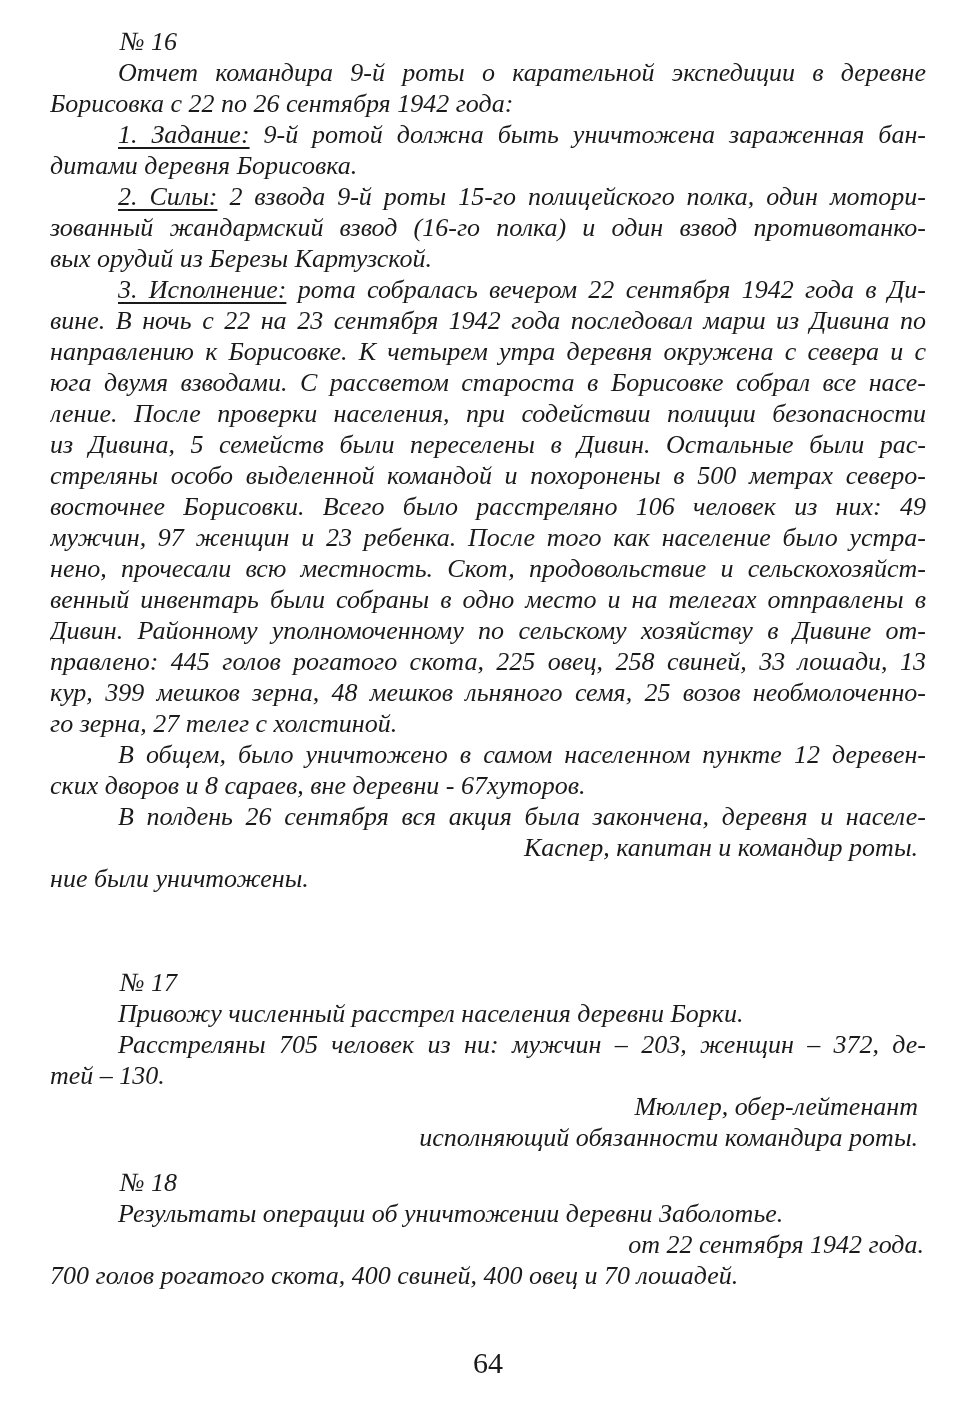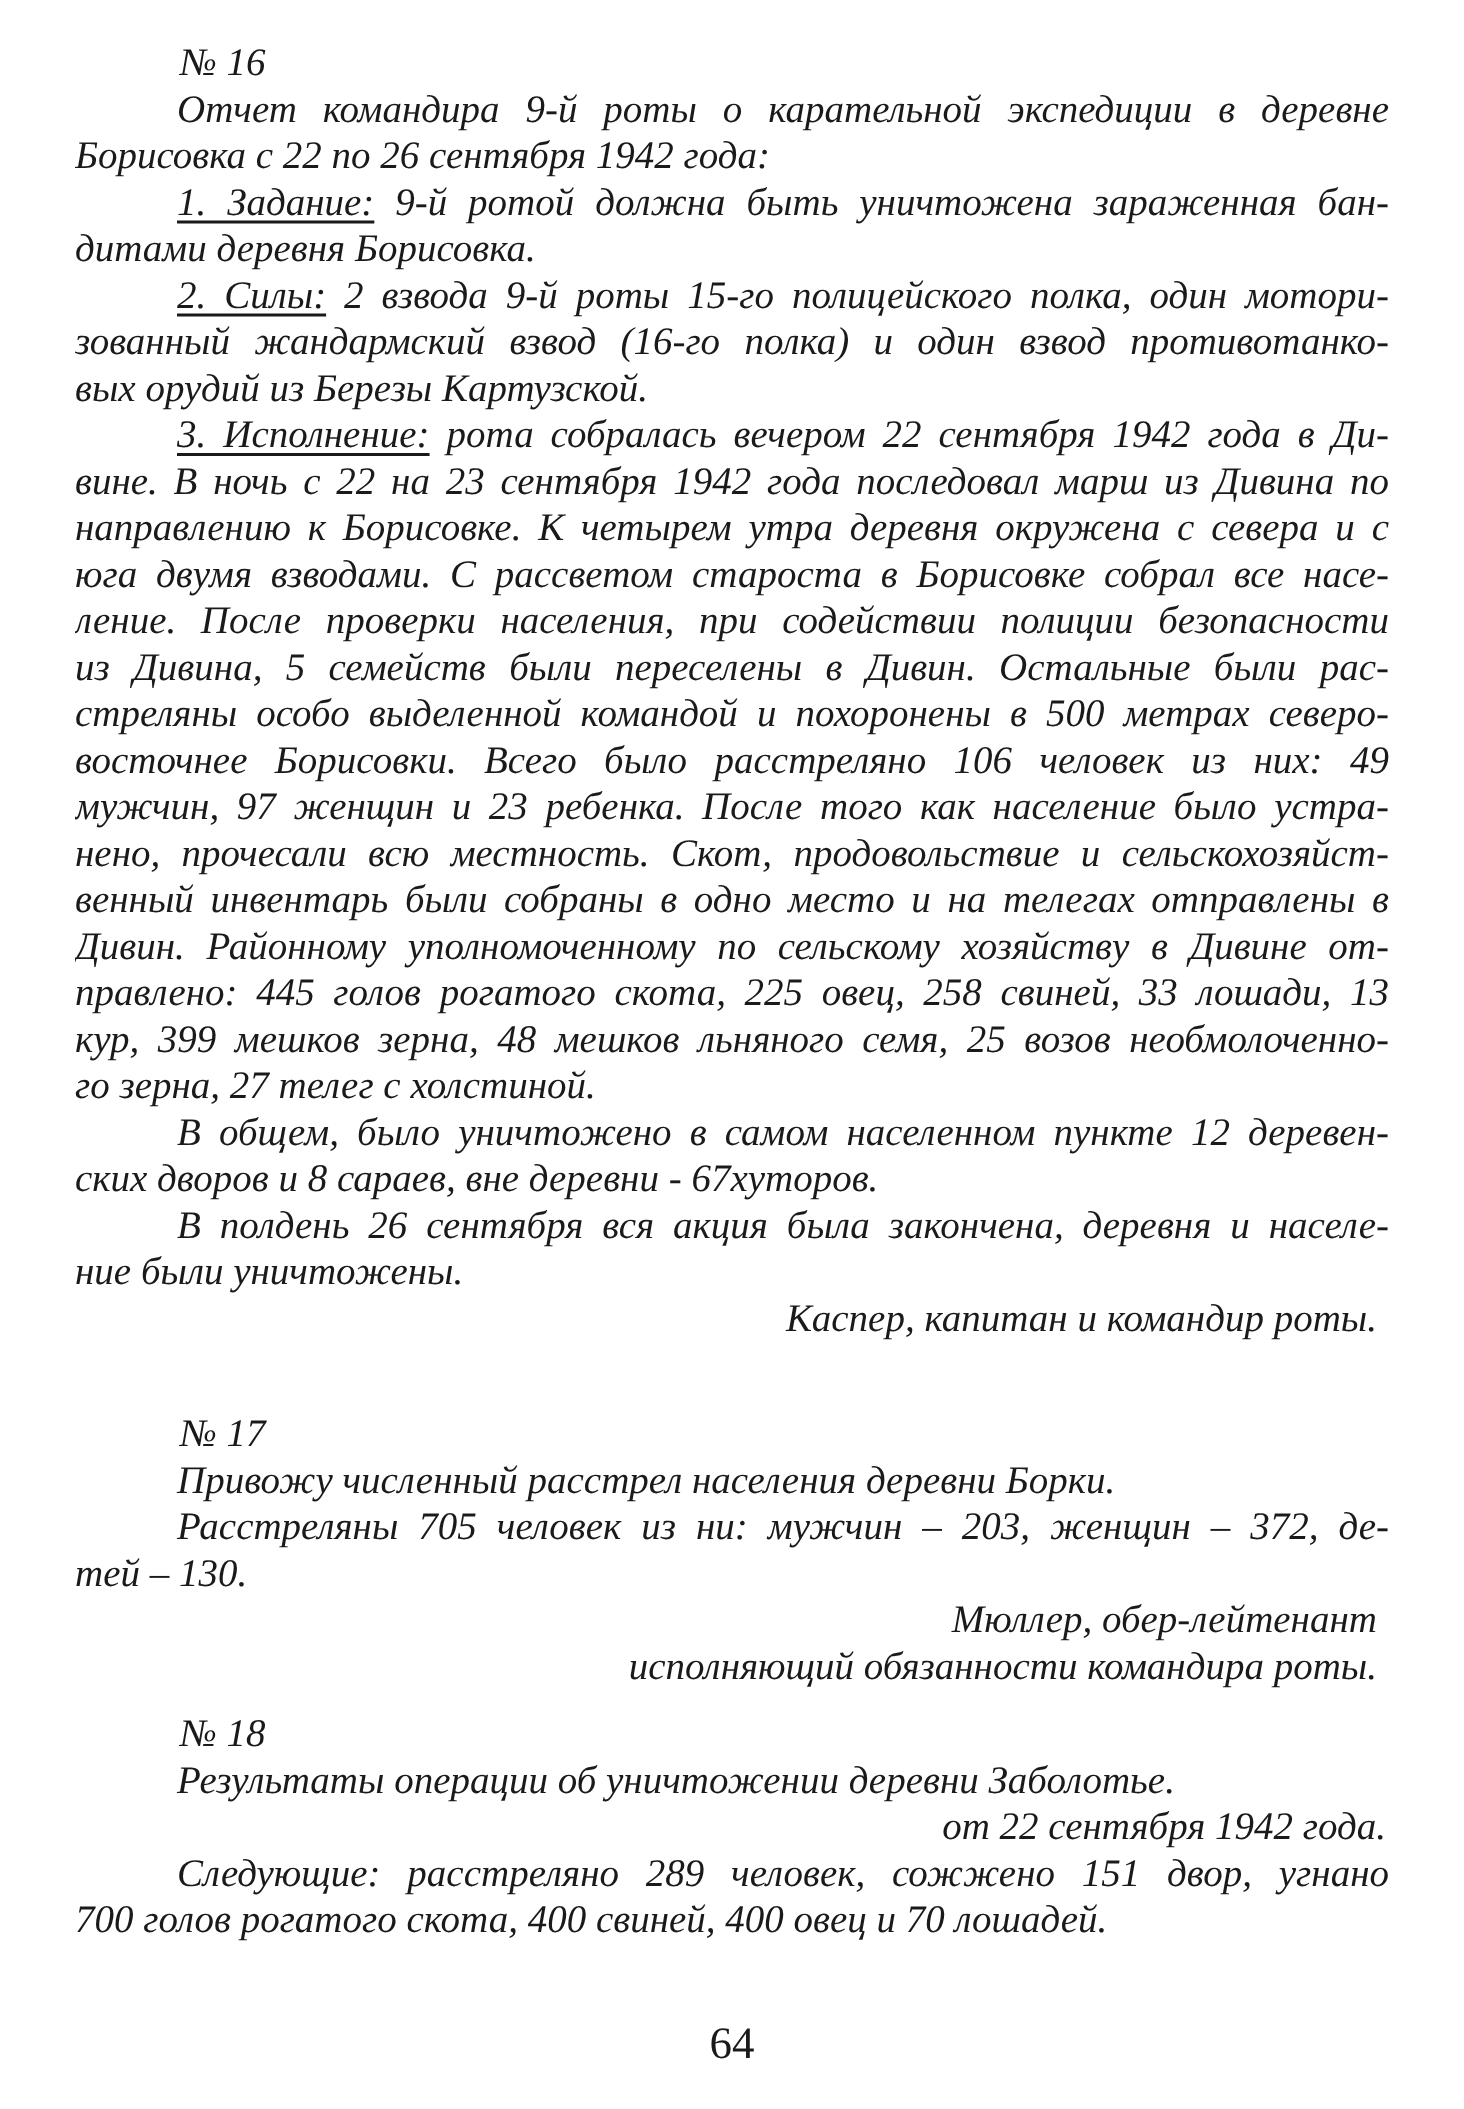--- a/index.html
+++ b/index.html
@@ -20,21 +20,21 @@
     text-align: justify; text-align-last: justify;
     overflow: hidden; white-space: normal;
   }
   .endp   { text-align-last: left; }
   .first  { text-indent: 68px; }
   .no     { text-align: center; text-align-last: left; text-indent: 70px; }
   .single { text-align: left; text-align-last: left; text-indent: 68px; }
   .sig    { text-align: right; text-align-last: right; padding-right: 8px; }
   .dateline { text-align: center; text-align-last: right; padding-right: 2px; }
   .ul { text-decoration: underline; text-decoration-thickness: 2px; text-underline-offset: 4px; }
-  .sec17 { margin-top: 46px; }
+  .sec17 { margin-top: 73px; }
   .sec18 { margin-top: 14px; }
   .pageno {
     position: absolute; left: 0; width: 976px; top: 1346px;
     text-align: center; font-size: 30px; font-style: normal; color: #1a1a1a;
   }
 </style>
 </head>
 <body>
 
 <div class="page">
@@ -60,37 +60,36 @@
       <div class="line">мужчин, 97 женщин и 23 ребенка. После того как население было устра-</div>
       <div class="line">нено, прочесали всю местность. Скот, продовольствие и сельскохозяйст-</div>
       <div class="line">венный инвентарь были собраны в одно место и на телегах отправлены в</div>
       <div class="line">Дивин. Районному уполномоченному по сельскому хозяйству в Дивине от-</div>
       <div class="line">правлено: 445 голов рогатого скота, 225 овец, 258 свиней, 33 лошади, 13</div>
       <div class="line">кур, 399 мешков зерна, 48 мешков льняного семя, 25 возов необмолоченно-</div>
       <div class="line endp">го зерна, 27 телег с холстиной.</div>
       <div class="line first">В общем, было уничтожено в самом населенном пункте 12 деревен-</div>
       <div class="line endp">ских дворов и 8 сараев, вне деревни - 67хуторов.</div>
       <div class="line first">В полдень 26 сентября вся акция была закончена, деревня и населе-</div>
+      <div class="line sig">Каспер, капитан и командир роты.</div>
       <div class="line endp">ние были уничтожены.</div>
-      <div class="line sig">Каспер, капитан и командир роты.</div>
     </section>
 
     <section class="sec17">
       <div class="line no">№ 17</div>
       <div class="line single">Привожу численный расстрел населения деревни Борки.</div>
       <div class="line first">Расстреляны 705 человек из ни: мужчин – 203, женщин – 372, де-</div>
       <div class="line endp">тей – 130.</div>
       <div class="line sig">Мюллер, обер-лейтенант</div>
       <div class="line sig">исполняющий обязанности командира роты.</div>
     </section>
 
     <section class="sec18">
       <div class="line no">№ 18</div>
       <div class="line single">Результаты операции об уничтожении деревни Заболотье.</div>
       <div class="line dateline">от 22 сентября 1942 года.</div>
-      <div class="line first">Следующие: расстреляно 289 человек, сожжено 151 двор, угнано</div>
       <div class="line endp">700 голов рогатого скота, 400 свиней, 400 овец и 70 лошадей.</div>
     </section>
 
   </div>
 
   <div class="pageno">64</div>
 </div>
 
 </body></html>

